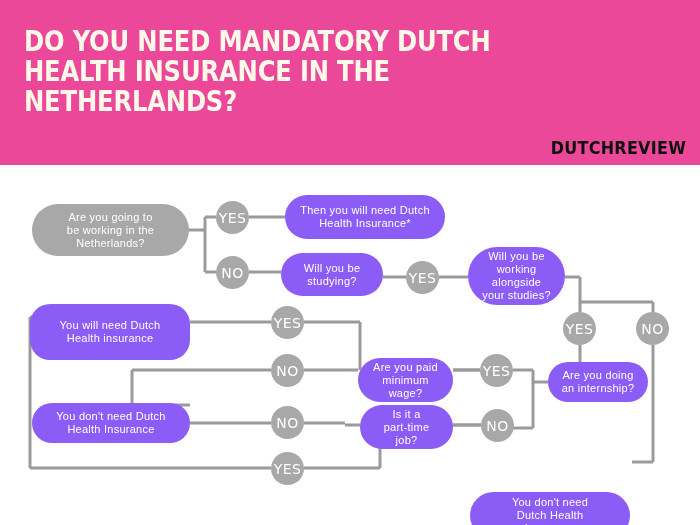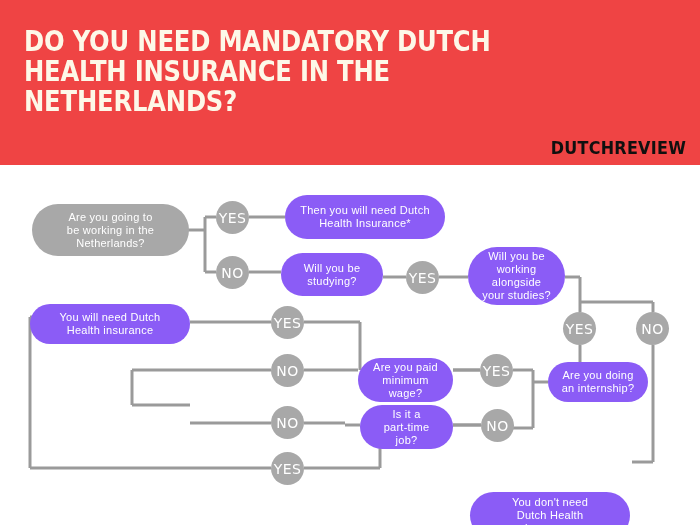--- a/index.html
+++ b/index.html
@@ -8,21 +8,21 @@
     background:#ffffff;
     font-family:"Liberation Sans", sans-serif;
     overflow:hidden;
     position:relative;
   }
   #root{position:relative;width:700px;height:525px;overflow:hidden;}
 
   
   .header{
     position:absolute;left:0;top:0;width:700px;height:165px;
-    background:#ef4444;
+    background:#ec4899;
   }
   .header-title{
     position:absolute;left:24px;top:26px;width:600px;
     color:#FDF8E8;
     font-family:"DejaVu Sans", sans-serif;
     font-weight:bold;
     font-size:29px;
     line-height:30px;
     letter-spacing:-0.2px;
     text-transform:uppercase;
@@ -164,23 +164,25 @@
 Health Insurance*</div>
 
     <div class="node orange" style="left:281px;top:88px;width:102px;height:43px;border-radius:22px;">Will you be
 studying?</div>
 
     <div class="node orange" style="left:468px;top:82px;width:97px;height:58px;border-radius:29px;">Will you be
 working
 alongside
 your studies?</div>
 
-    <div class="node orange" style="left:30px;top:139px;width:160px;height:40px;border-radius:20px;">You will need Dutch
+    <div class="node orange" style="left:30px;top:139px;width:160px;height:56px;border-radius:20px;">You will need Dutch
 Health insurance</div>
 
+    <div class="node orange" style="left:32px;top:238px;width:158px;height:40px;border-radius:20px;">You don't need Dutch
+Health Insurance</div>
 
     <div class="node orange" style="left:358px;top:193px;width:95px;height:44px;border-radius:22px;">Are you paid
 minimum
 wage?</div>
 
     <div class="node orange" style="left:548px;top:197px;width:100px;height:40px;border-radius:20px;">Are you doing
 an internship?</div>
 
     <div class="node orange" style="left:360px;top:240px;width:93px;height:44px;border-radius:22px;">Is it a
 part-time

